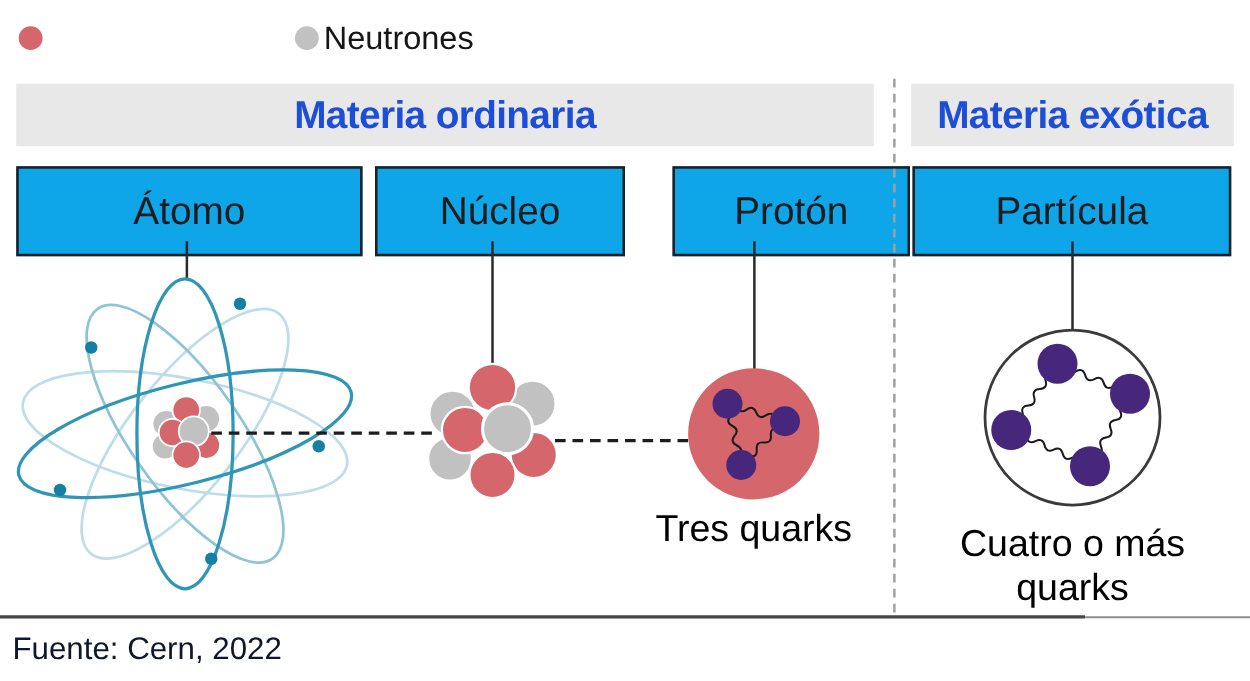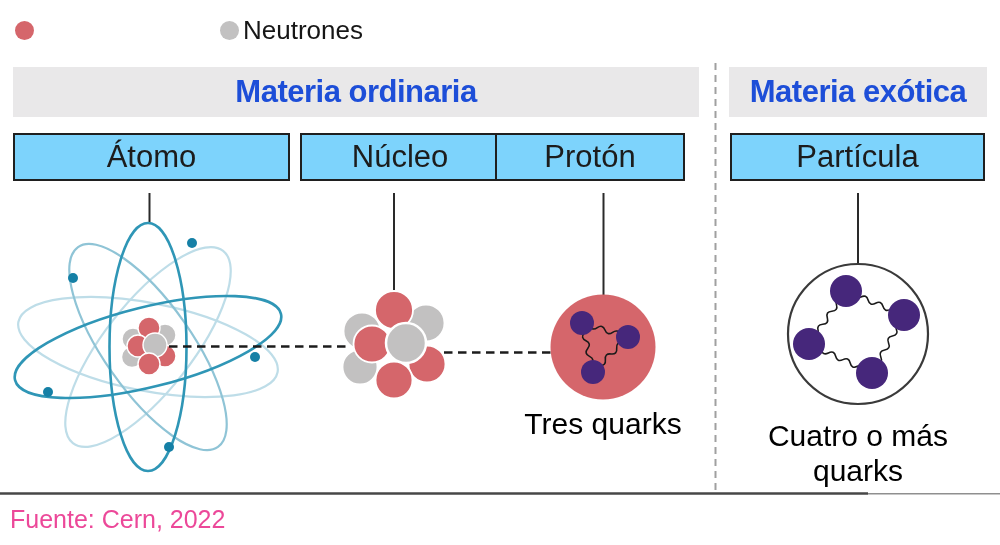--- a/index.html
+++ b/index.html
@@ -14,42 +14,42 @@
     --ink:#1a1a1a;
   }
   html,body{margin:0;padding:0;background:#fff;}
   .canvas{
     position:relative;width:1000px;height:545px;background:#fff;overflow:hidden;
     font-family:"Liberation Sans", sans-serif;color:var(--ink);
   }
   
   .legend-item{position:absolute;top:15px;display:flex;align-items:center;gap:4px;height:30px;}
   .legend-item.p1{left:15px;}
-  .legend-item.p2{left:220px;}
+  .legend-item.p2{left:236px;}
   .dot{width:19px;height:19px;border-radius:50%;display:inline-block;flex:0 0 auto;}
   .dot.red{background:var(--red);}
   .dot.gray{background:var(--gray);}
   .legend-label{font-size:26px;color:#161616;}
   
   .bar{
     position:absolute;top:67px;height:50px;background:var(--bar-gray);
     display:flex;align-items:center;justify-content:center;
     font-size:31px;font-weight:bold;letter-spacing:-0.5px;color:#1d4ed8;
   }
   .bar-ordinary{left:13px;width:686px;}
   .bar-exotic{left:729px;width:258px;}
   
   .labelbox{
-    position:absolute;top:133px;height:48px;background:#7dd3fc;border:2px solid #1f1f1f;
+    position:absolute;top:133px;height:72px;background:#0ea5e9;border:2px solid #1f1f1f;
     box-sizing:border-box;display:flex;align-items:center;justify-content:center;
     font-size:31px;color:#1c1c1c;
   }
   .box-atom{left:13px;width:277px;}
   .box-nucleo{left:300px;width:200px;}
-  .box-proton{left:495px;width:190px;}
+  .box-proton{left:538px;width:190px;}
   .box-particula{left:730px;width:255px;}
   
   svg.draw{position:absolute;left:0;top:0;pointer-events:none;}
   .connector{stroke:#2a2a2a;stroke-width:2;}
   .dash-link{stroke:#1c1c1c;stroke-width:2.6;stroke-dasharray:8.5 5.5;}
   .divider{stroke:#a0a0a0;stroke-width:2;stroke-dasharray:7 5;}
   .orbit-strong{fill:none;stroke:var(--teal);stroke-width:2.6;}
   .orbit-light{fill:none;stroke:var(--teal-light);stroke-width:2.2;}
   .orbit-mid{fill:none;stroke:var(--teal-mid);stroke-width:2.2;}
   .electron{fill:var(--electron);}
@@ -58,21 +58,21 @@
   .nuc-center{stroke-width:2.5;}
   .mini{stroke-width:1.4;}
   .gluon{fill:none;stroke:#1a1a1a;stroke-width:1.6;stroke-linecap:round;}
   .particle-shell{fill:#ffffff;stroke:#3a3a3a;stroke-width:2.2;}
   .rule-dark{stroke:#474747;stroke-width:2.5;}
   .rule-light{stroke:#8f8f8f;stroke-width:1.6;}
   
   .caption{position:absolute;text-align:center;font-size:30px;color:#000000;line-height:35px;}
   .caption-proton{left:493px;top:406px;width:220px;}
   .caption-particle{left:748px;top:418px;width:220px;}
-  .footer-text{position:absolute;left:10px;top:505px;font-size:25px;color:#ec4899;}
+  .footer-text{position:absolute;left:10px;top:505px;font-size:25px;color:#0f172a;}
 </style>
 </head>
 <body>
 
 <div class="canvas">
 
   <div class="legend-item p1">
     <span class="dot red"></span>
   </div>
   <div class="legend-item p2">

